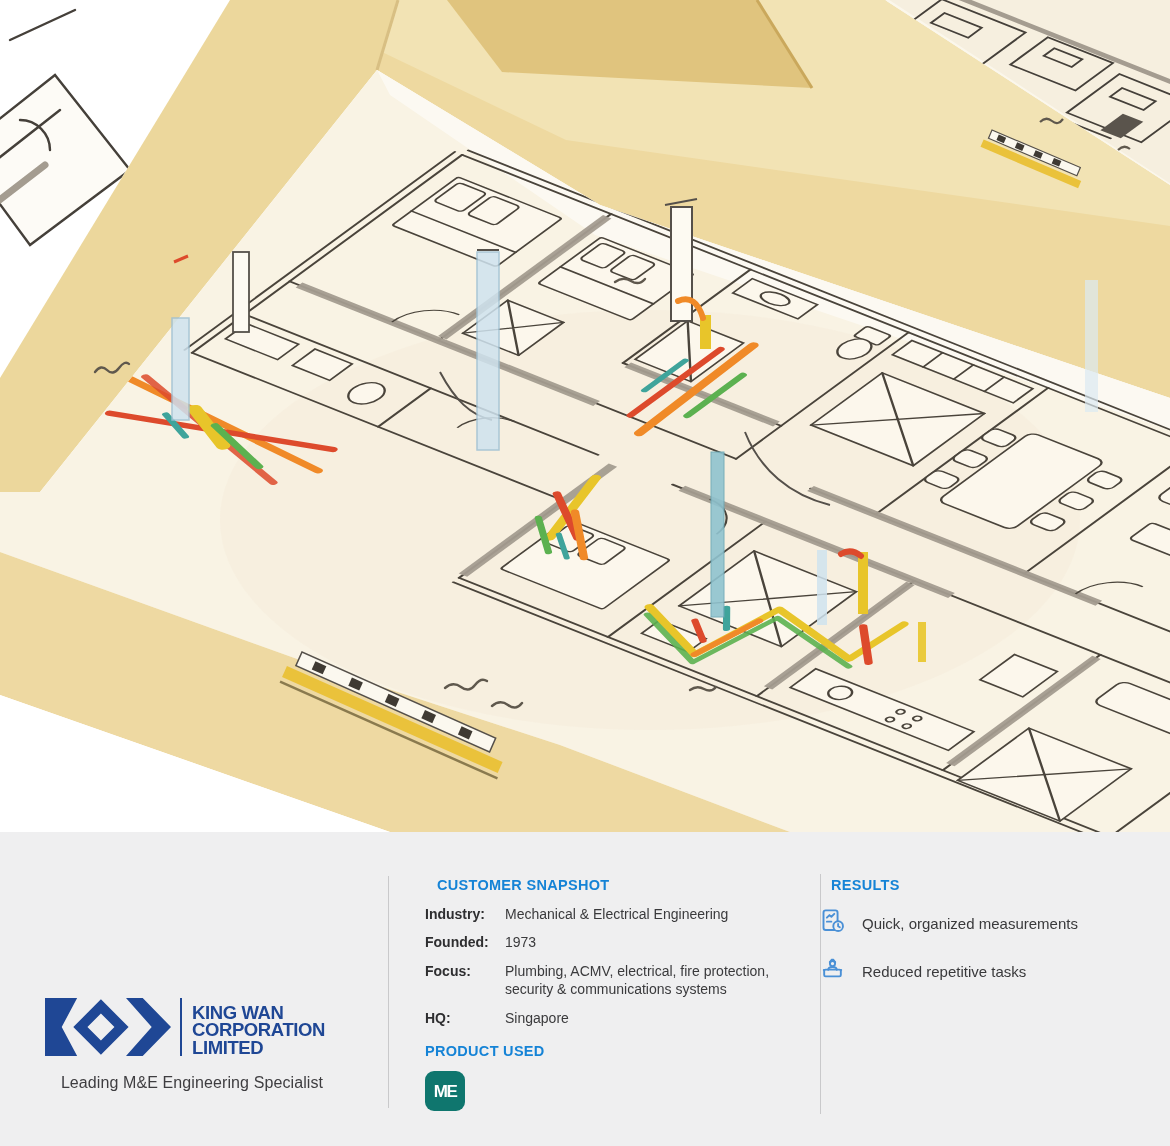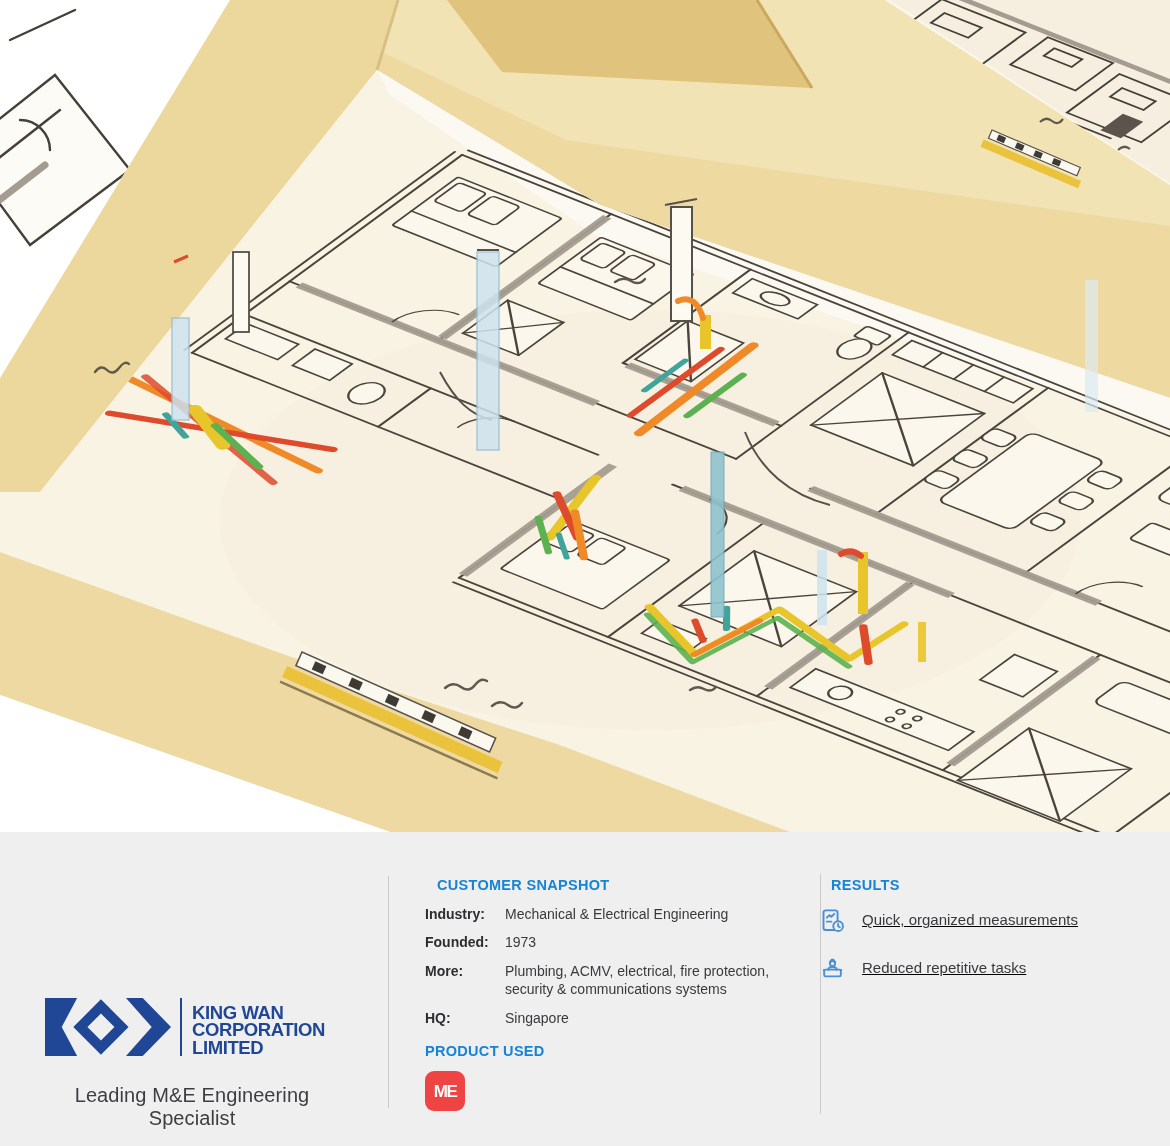--- a/index.html
+++ b/index.html
@@ -11,33 +11,33 @@
   .panel{position:absolute;left:0;top:832px;width:1170px;height:314px;background:#efeff0;}
   .vdiv{position:absolute;width:1px;background:#c9c9cb;}
   .vdiv.one{left:388px;top:44px;height:232px;}
   .vdiv.two{left:820px;top:42px;height:240px;}
 
   .brand{position:absolute;left:45px;top:166px;width:294px;}
   .logo-row{display:flex;align-items:flex-end;}
   .logo-mark{width:126px;height:58px;flex:0 0 auto;}
   .logo-rule{width:2px;height:58px;background:#1f4795;margin:0 10px 0 9px;flex:0 0 auto;}
   .wordmark{color:#1f4795;font-weight:bold;font-size:18.5px;line-height:17.5px;letter-spacing:-0.4px;}
-  .tagline{margin-top:28px;text-align:center;font-size:20px;color:#3e3d40;letter-spacing:0.1px;}
+  .tagline{margin-top:18px;text-align:center;font-size:16px;color:#3e3d40;letter-spacing:0.1px;}
 
   .snapshot{position:absolute;left:425px;top:45px;width:370px;}
   .col-heading{margin:0 0 12px 12px;font-size:14.5px;font-weight:bold;color:#1583d6;letter-spacing:0.3px;}
   .field-row{display:flex;margin-bottom:10px;font-size:14px;line-height:1.32;}
   .field-label{width:80px;flex:0 0 auto;font-weight:bold;color:#2e2e30;}
   .field-value{width:282px;color:#3a3a3c;}
   .product-heading{margin:16px 0 12px 0;}
-  .product-badge{width:40px;height:40px;border-radius:9px;background:#ef4444;display:flex;
+  .product-badge{width:40px;height:40px;border-radius:9px;background:#0f766e;display:flex;
                  align-items:center;justify-content:center;}
 
   .results{position:absolute;left:819px;top:45px;width:310px;}
-  .result-item{display:flex;align-items:center;margin-bottom:21px;text-decoration:underline;}
+  .result-item{display:flex;align-items:flex-end;margin-bottom:21px;}
   .result-icon{width:27px;height:27px;flex:0 0 auto;margin-right:16px;}
   .result-text{font-size:15px;color:#39393b;line-height:1.25;}
 </style>
 </head>
 <body>
 
 <div class="stage">
 
   <svg class="illustration" viewBox="0 0 1170 832" xmlns="http://www.w3.org/2000/svg">
     <defs>
@@ -306,21 +306,21 @@
       <h3 class="col-heading">CUSTOMER SNAPSHOT</h3>
       <div class="field-row">
         <span class="field-label">Industry:</span>
         <span class="field-value">Mechanical &amp; Electrical Engineering</span>
       </div>
       <div class="field-row">
         <span class="field-label">Founded:</span>
         <span class="field-value">1973</span>
       </div>
       <div class="field-row">
-        <span class="field-label">More:</span>
+        <span class="field-label">Focus:</span>
         <span class="field-value">Plumbing, ACMV, electrical, fire protection, security &amp; communications systems</span>
       </div>
       <div class="field-row">
         <span class="field-label">HQ:</span>
         <span class="field-value">Singapore</span>
       </div>
       <h3 class="col-heading product-heading">PRODUCT USED</h3>
       <div class="product-badge">
         <svg width="34" height="34" viewBox="0 0 34 34">
           <text x="17" y="23" text-anchor="middle" font-family="Liberation Sans, sans-serif" font-size="17" font-weight="bold" letter-spacing="-1.5" fill="#ffffff">ME</text>

